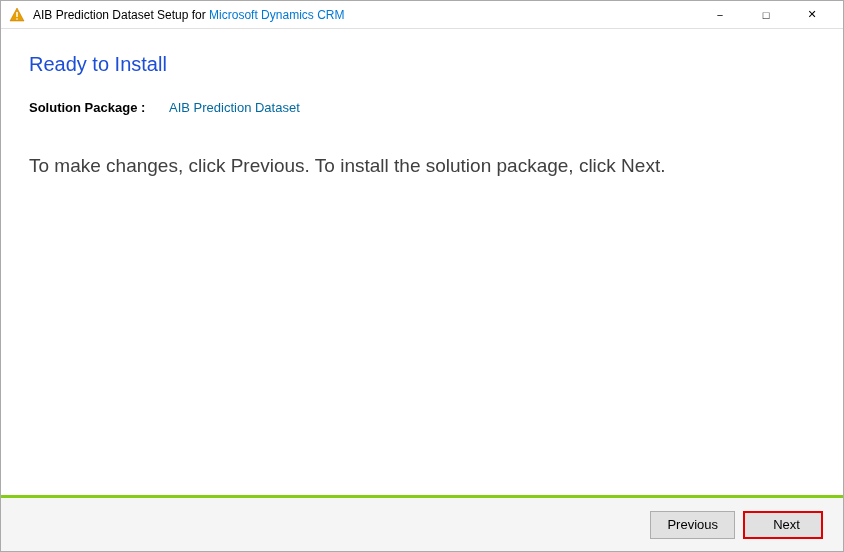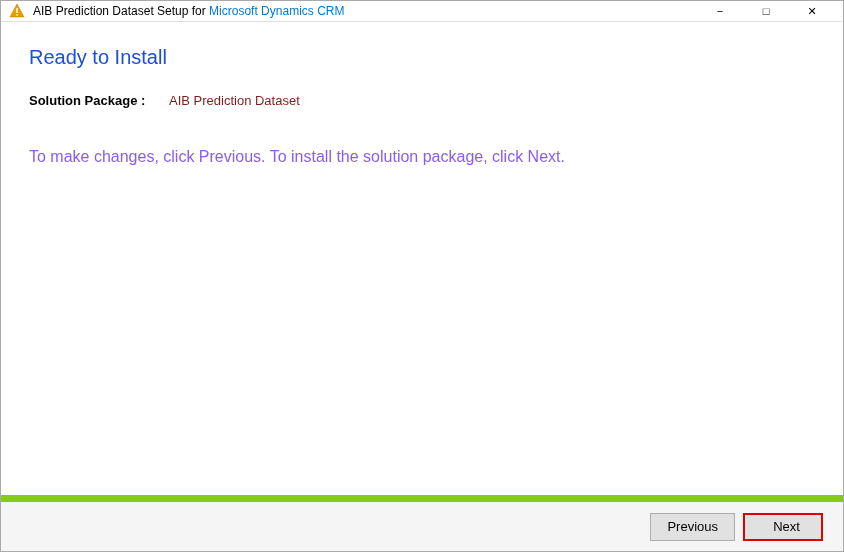--- a/index.html
+++ b/index.html
@@ -24,21 +24,21 @@
       height: 552px;
       background: #ffffff;
       border: 1px solid #aaa;
       display: flex;
       flex-direction: column;
       box-shadow: 2px 2px 8px rgba(0,0,0,0.3);
     }
 
     .title-bar {
       background: #ffffff;
-      height: 21px;
+      height: 28px;
       display: flex;
       align-items: center;
       padding: 0 8px;
       border-bottom: 1px solid #e0e0e0;
       user-select: none;
     }
 
     .title-bar-icon {
       width: 16px;
       height: 16px;
@@ -102,33 +102,33 @@
       margin-bottom: 30px;
     }
 
     .info-label {
       font-weight: 600;
       color: #000;
       font-size: 13px;
     }
 
     .info-value {
-      color: #7f1d1d;
+      color: #0369a1;
       font-size: 13px;
     }
 
     .instruction-text {
-      color: #8b5cf6;
-      font-size: 16px;
+      color: #404040;
+      font-size: 19px;
       margin-top: 10px;
     }
 
     .footer {
       height: 56px;
-      border-top: 7px solid #84cc16;
+      border-top: 3px solid #84cc16;
       background: #f5f5f5;
       display: flex;
       align-items: center;
       justify-content: flex-end;
       padding: 0 20px;
       gap: 8px;
     }
 
     .btn {
       height: 28px;

